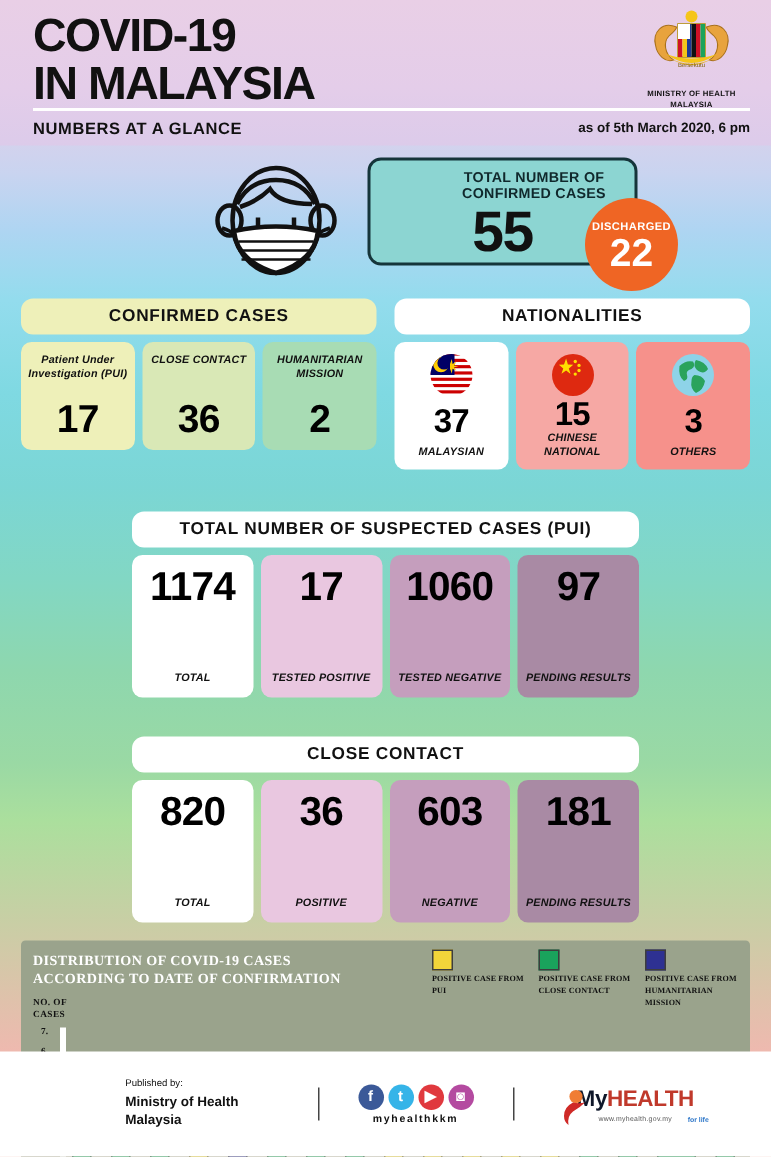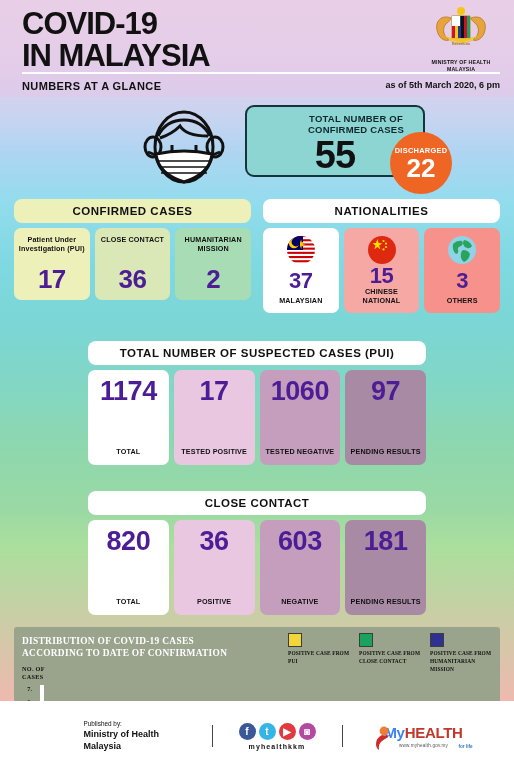--- a/index.html
+++ b/index.html
@@ -66,23 +66,23 @@
     font-size:11.5px; font-weight:bold; color:#111; letter-spacing:.5px;
     padding:6px 0; margin-bottom:5px;
   }
   .panel-head.yellow { background:#eef0b9; }
   .cards { display:flex; gap:5px; }
   .card {
     flex:1; border-radius:7px; text-align:center; padding:7px 2px 8px;
     display:flex; flex-direction:column; justify-content:space-between;
     min-height:72px;
   }
-  .card-label { font-size:7.2px; font-weight:bold; color:#111; line-height:1.25; letter-spacing:.15px;}
+  .card-label { font-size:7.2px; font-weight:bold; color:#111; line-height:1.25; letter-spacing:.15px;font-style:italic;}
   .card-label.sentence { font-weight:bold; }
-  .card-num { font-size:26px; font-weight:bold; color:#4c1d95; line-height:1; letter-spacing:-.5px;}
+  .card-num { font-size:26px; font-weight:bold; color:#000000; line-height:1; letter-spacing:-.5px;}
   .card-num.sm { font-size:22px; }
   
   .c-pui { background:#eef0b9; }
   .c-close { background:#d9e8b6; }
   .c-hum { background:#a8dcb4; }
   
   .n-my { background:#ffffff; }
   .n-cn { background:#f6a8a4; }
   .n-ot { background:#f6918b; }
   .flagwrap { height:30px; display:flex; align-items:center; justify-content:center; }
@@ -152,21 +152,21 @@
   .social-row { display:flex; gap:3px; justify-content:center; }
   .sic { width:17px; height:17px; border-radius:50%; color:#fff; font-size:10px;
          font-weight:bold; display:flex; align-items:center; justify-content:center; }
   .sic.fb { background:#3b5998; }
   .sic.tw { background:#35b4e8; }
   .sic.yt { background:#e0393e; }
   .sic.ig { background:#b44aa0; }
   .handle { font-size:7px; font-weight:bold; letter-spacing:1.1px; color:#111; margin-top:3px; }
   .mh { text-align:center; position:relative; width:110px;}
   .mh-word { font-size:15px; font-weight:bold; color:#c0392b; letter-spacing:-.3px; }
-  .mh-word .my { color:#3b82f6; }
+  .mh-word .my { color:#0f172a; }
   .mh-sub { font-size:4.6px; color:#555; margin-top:2px; letter-spacing:.2px;}
   .mh-tag { font-size:4.6px; color:#2e77c9; font-weight:bold; position:absolute; right:6px; top:20px;}
 </style>
 </head>
 <body>
 
 <div id="page">
 
   <div class="header">
     <div class="title-main">

